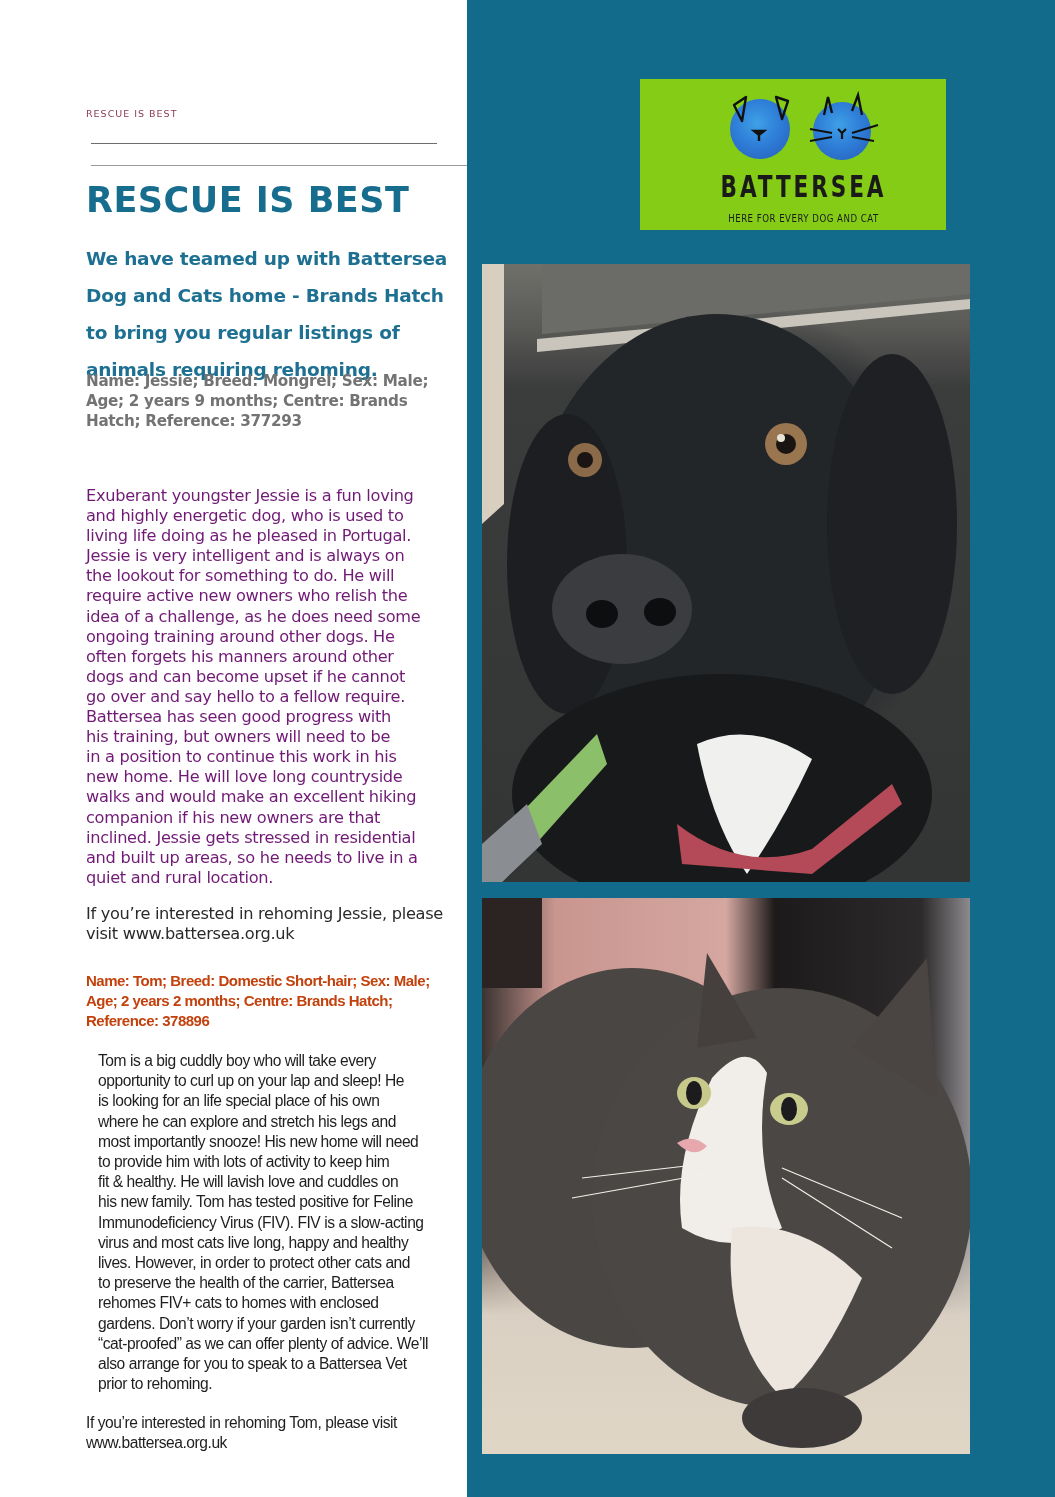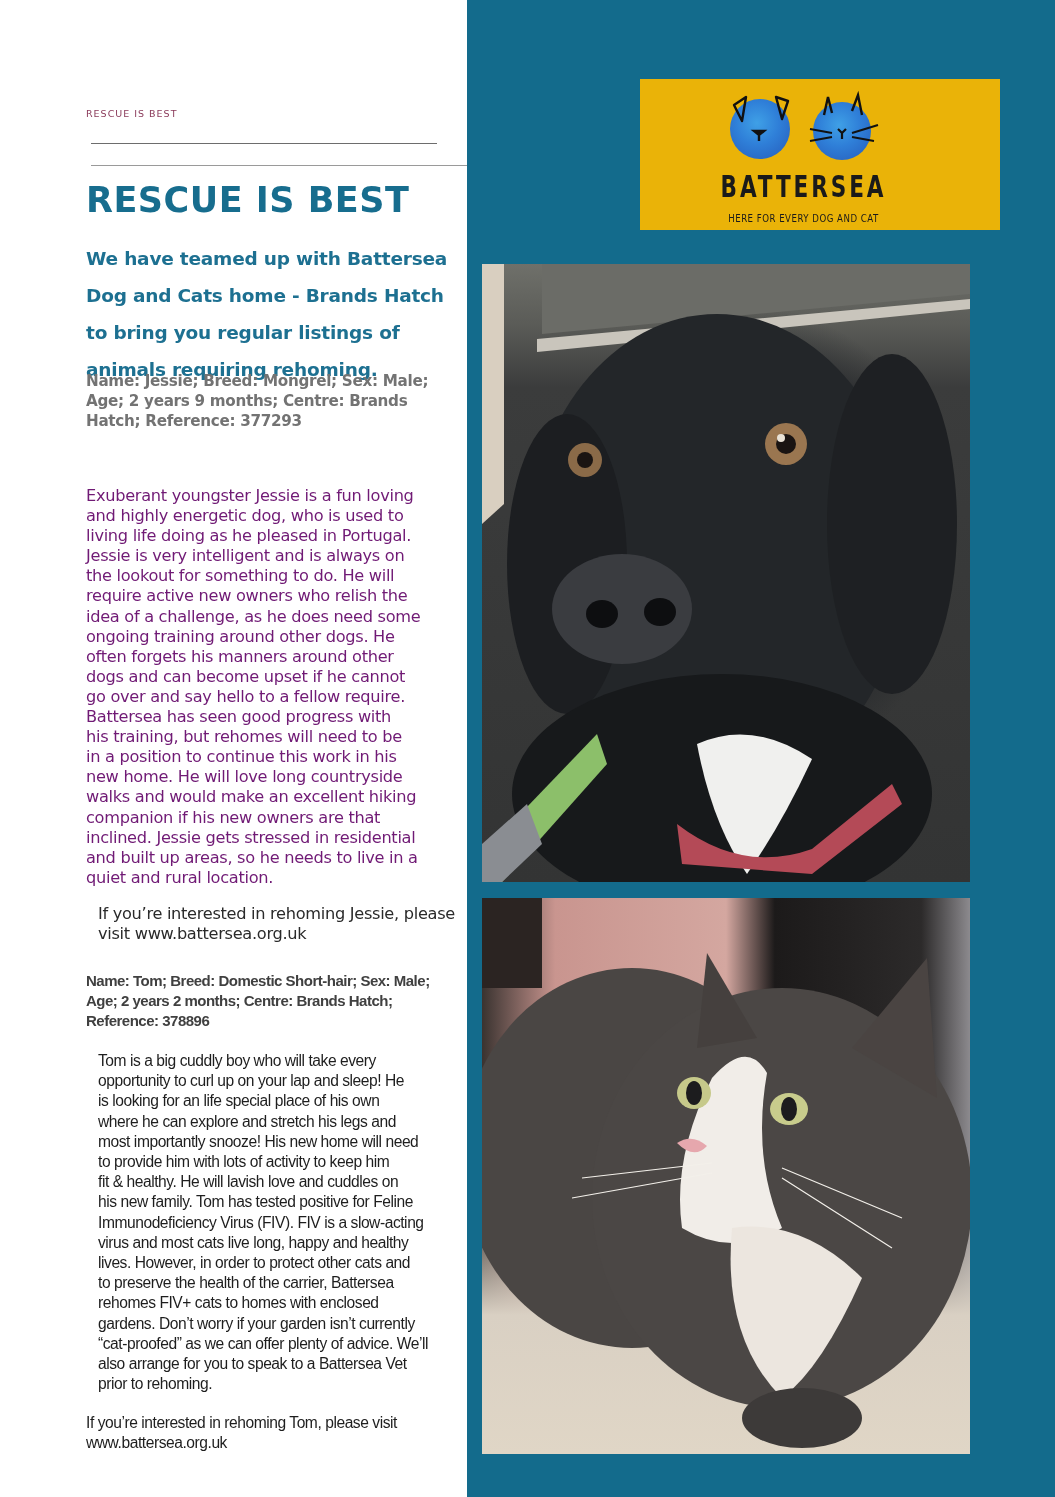--- a/index.html
+++ b/index.html
@@ -31,43 +31,43 @@
       color: #737373; letter-spacing: -0.3px;
     }
     .body-jessie {
       position: absolute; left: 86px; top: 486px; width: 370px;
       font-family: "DejaVu Sans", sans-serif; font-size: 16.2px; line-height: 20.1px;
       color: #701a75; letter-spacing: -0.3px;
     }
     .cta-jessie {
       position: absolute; left: 86px; top: 904px; width: 370px;
       font-family: "DejaVu Sans", sans-serif; font-size: 16.2px; line-height: 20.1px;
-      color: #2a2a2a; letter-spacing: -0.3px; margin-left: 12px;
+      color: #2a2a2a; letter-spacing: -0.3px;
     }
     .details-tom {
       position: absolute; left: 86px; top: 971px; width: 360px;
       font-family: "Liberation Sans", sans-serif; font-weight: bold; font-size: 15px; line-height: 20px;
-      color: #404040; letter-spacing: -0.5px;
+      color: #c2410c; letter-spacing: -0.5px;
     }
     .body-tom {
       position: absolute; left: 86px; top: 1051px; width: 372px;
       font-family: "Liberation Sans", sans-serif; font-size: 15.6px; line-height: 20.2px;
       color: #1e1e1e; letter-spacing: -0.45px; margin-left: 12px;
     }
     .cta-tom {
       position: absolute; left: 86px; top: 1413px; width: 372px;
       font-family: "Liberation Sans", sans-serif; font-size: 15.6px; line-height: 20.2px;
       color: #1e1e1e; letter-spacing: -0.45px;
     }
     .body-jessie span, .body-tom span { display: block; white-space: nowrap; }
 
     .right-panel { position: absolute; left: 467px; top: 0; width: 588px; height: 1497px; background: #136b8c; }
 
     .logo-box {
-      position: absolute; left: 640px; top: 79px; width: 360px; height: 151px; background: #eab308;
+      position: absolute; left: 640px; top: 79px; width: 306px; height: 151px; background: #84cc16;
     }
     .logo-box svg { position: absolute; left: 84px; top: 6px; }
     .logo-wordmark {
       position: absolute; left: 0; width: 327px; top: 90px; text-align: center;
       font-family: "DejaVu Sans", sans-serif; font-weight: bold; font-size: 30px; letter-spacing: 4px;
       color: #1a1a1a; transform: scaleX(0.72); transform-origin: center;
     }
     .logo-tagline {
       position: absolute; left: 0; width: 327px; top: 133px; text-align: center;
       font-family: "DejaVu Sans", sans-serif; font-size: 10.5px; letter-spacing: 0.6px;
@@ -107,21 +107,21 @@
     <span>living life doing as he pleased in Portugal.</span>
     <span>Jessie is very intelligent and is always on</span>
     <span>the lookout for something to do. He will</span>
     <span>require active new owners who relish the</span>
     <span>idea of a challenge, as he does need some</span>
     <span>ongoing training around other dogs. He</span>
     <span>often forgets his manners around other</span>
     <span>dogs and can become upset if he cannot</span>
     <span>go over and say hello to a fellow require.</span>
     <span>Battersea has seen good progress with</span>
-    <span>his training, but rehomes will need to be</span>
+    <span>his training, but owners will need to be</span>
     <span>in a position to continue this work in his</span>
     <span>new home. He will love long countryside</span>
     <span>walks and would make an excellent hiking</span>
     <span>companion if his new owners are that</span>
     <span>inclined. Jessie gets stressed in residential</span>
     <span>and built up areas, so he needs to live in a</span>
     <span>quiet and rural location.</span>
   </div>
   <p class="cta-jessie">If you’re interested in rehoming Jessie, please visit www.battersea.org.uk</p>
 

